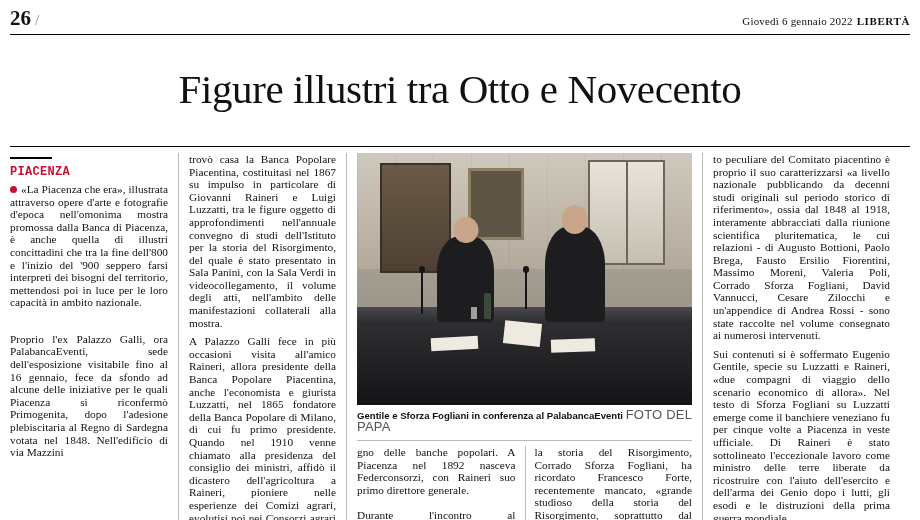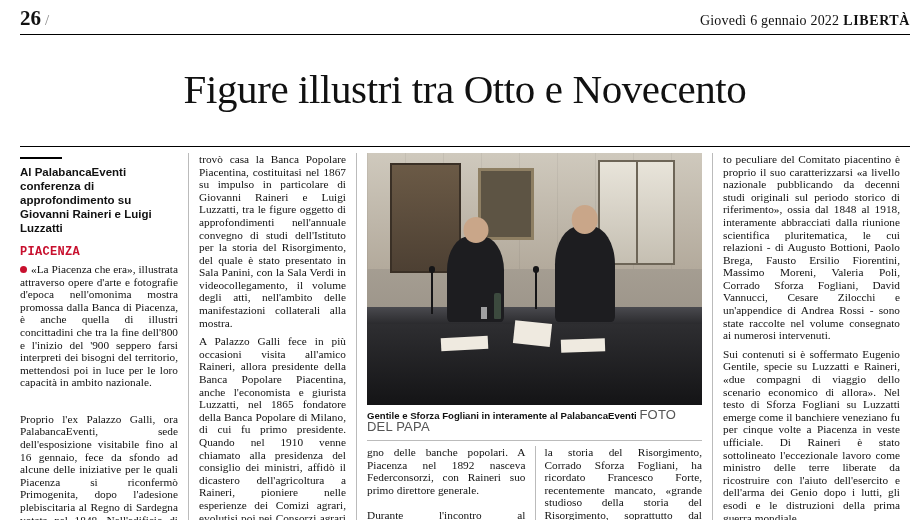--- a/index.html
+++ b/index.html
@@ -12,21 +12,21 @@
     background: #ffffff;
     font-family: "Liberation Serif", serif;
     color: #111111;
     overflow: hidden;
   }
   .page {
     position: relative;
     width: 920px;
     height: 520px;
     box-sizing: border-box;
-    padding: 6px 10px 4px 20px;
+    padding: 6px 10px 4px 10px;
   }
 
   
   .masthead {
     display: flex;
     align-items: baseline;
     justify-content: space-between;
     height: 26px;
     border-bottom: 1px solid #000;
     padding-bottom: 2px;
@@ -37,21 +37,21 @@
     font-weight: bold;
     letter-spacing: 0px;
   }
   .folio .slash {
     font-weight: normal;
     font-size: 15px;
     color: #888;
     margin-left: 4px;
   }
   .masthead-right {
-    font-size: 14px;
+    font-size: 11px;
     letter-spacing: 0.2px;
   }
   .masthead-right .date {
     font-family: "Liberation Serif", serif;
   }
   .masthead-right .paper {
     font-weight: bold;
     letter-spacing: 0.6px;
     margin-left: 4px;
   }
@@ -252,21 +252,20 @@
   </div>
 
   <div class="headline-wrap">
     <h1 class="headline">Figure illustri tra Otto e Novecento</h1>
   </div>
 
   <div class="body-grid">
 
     <div class="col col-1">
       <div class="kicker-rule"></div>
-      <div class="kicker">Al PalabancaEventi conferenza di approfondimento su Giovanni Raineri e Luigi Luzzatti</div>
       <div class="section-label">PIACENZA</div>
       <p><span class="lead-bullet"></span><span>«La Piacenza che era», illustrata attraverso opere d'arte e fotografie d'epoca nell'omonima mostra promossa dalla Banca di Piacenza, è anche quella di illustri concittadini che tra la fine dell'800 e l'inizio del '900 seppero farsi interpreti dei bisogni del territorio, mettendosi poi in luce per le loro capacità in ambito nazionale.</span></p>
       <p style="margin-top:24px">Proprio l'ex Palazzo Galli, ora PalabancaEventi, sede dell'esposizione visitabile fino al 16 gennaio, fece da sfondo ad alcune delle iniziative per le quali Piacenza si riconfermò Primogenita, dopo l'adesione plebiscitaria al Regno di Sardegna votata nel 1848. Nell'edificio di via Mazzini</p>
     </div>
 
     <div class="col col-2">
       <p>trovò casa la Banca Popolare Piacentina, costituitasi nel 1867 su impulso in particolare di Giovanni Raineri e Luigi Luzzatti, tra le figure oggetto di approfondimenti nell'annuale convegno di studi dell'Istituto per la storia del Risorgimento, del quale è stato presentato in Sala Panini, con la Sala Verdi in videocollegamento, il volume degli atti, nell'ambito delle manifestazioni collaterali alla mostra.</p>
       <p style="margin-top:6px">A Palazzo Galli fece in più occasioni visita all'amico Raineri, allora presidente della Banca Popolare Piacentina, anche l'economista e giurista Luzzatti, nel 1865 fondatore della Banca Popolare di Milano, di cui fu primo presidente. Quando nel 1910 venne chiamato alla presidenza del consiglio dei ministri, affidò il dicastero dell'agricoltura a Raineri, pioniere nelle esperienze dei Comizi agrari, evolutisi poi nei Consorzi agrari con il soste-</p>
     </div>
 
@@ -288,21 +287,21 @@
             </div>
           <div class="ph-mic m1"></div>
           <div class="ph-mic m2"></div>
           <div class="ph-bottle"></div>
           <div class="ph-glass"></div>
           <div class="ph-paper ph-p1"></div>
           <div class="ph-paper ph-p2"></div>
           <div class="ph-paper ph-p3"></div>
         </div>
         <div class="caption">
-          <span>Gentile e Sforza Fogliani in interamente al PalabancaEventi</span>
+          <span>Gentile e Sforza Fogliani in conferenza al PalabancaEventi</span>
           <span class="credit">FOTO DEL PAPA</span>
         </div>
       </div>
 
       <div class="sub-cols">
         <div class="sub-col left">
           <p style="white-space:pre-line">gno delle banche popolari. A Piacenza nel 1892 nasceva Federconsorzi, con Raineri suo primo direttore generale.
 
 Durante l'incontro al PalabancaEventi, il presidente del Comitato di Piacenza dell'Istituto per</p>
         </div>

